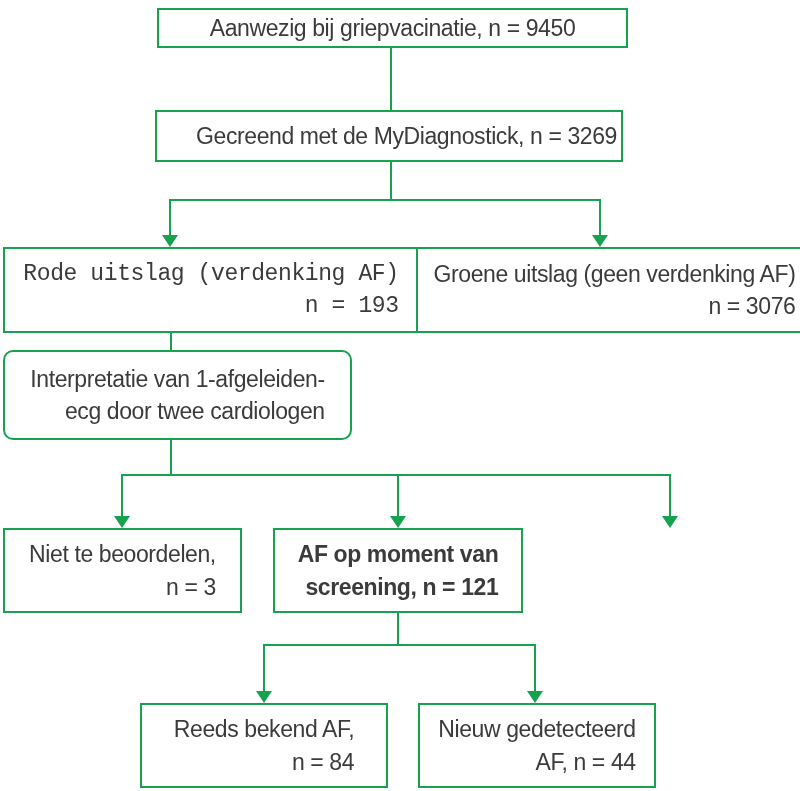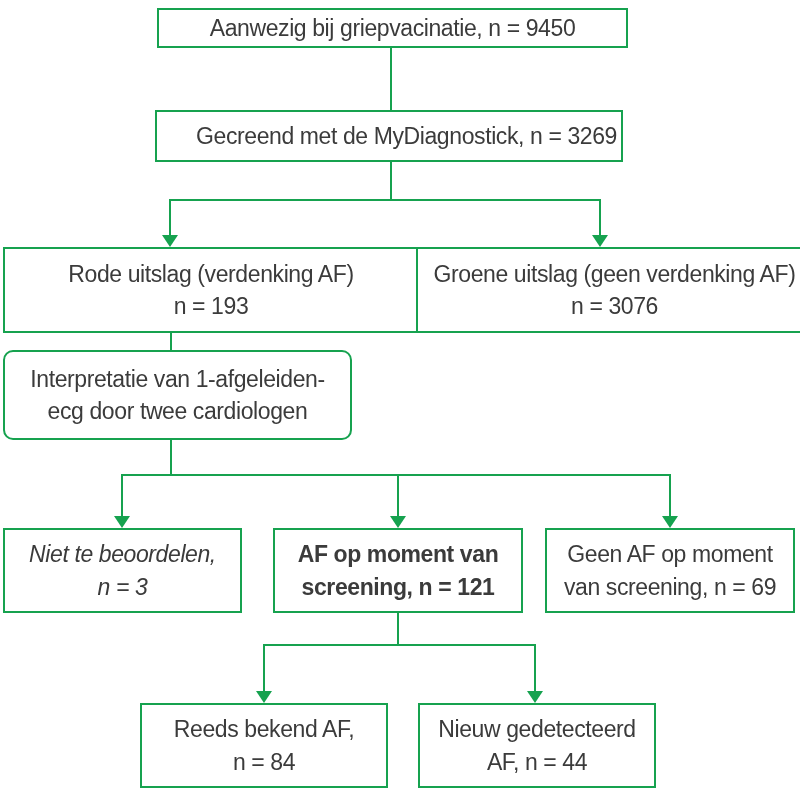--- a/index.html
+++ b/index.html
@@ -20,21 +20,21 @@
     overflow: hidden;
   }
   .node {
     position: absolute;
     border: 2px solid var(--line);
     background: var(--background);
     color: var(--text);
     display: flex;
     align-items: center;
     justify-content: center;
-    text-align: center;
+    text-align: right;
     font-size: 23px;
     letter-spacing: -0.4px;
     line-height: 1.4;
     white-space: pre-line;
   }
   .vline, .hline {
     position: absolute;
     background: var(--line);
   }
   .vline { width: 2px; }
@@ -58,45 +58,43 @@
 
   <div class="node" style="left:155px; top:110px; width:468px; height:52px;padding-left:35px;">Gecreend met de MyDiagnostick, n = 3269</div>
 
   <div class="vline" style="left:390px; top:161px; height:40px;"></div>
   <div class="hline" style="left:169px; top:199px; width:432px;"></div>
   <div class="vline" style="left:169px; top:199px; height:38px;"></div>
   <div class="arrowhead" style="left:162px; top:235px;"></div>
   <div class="vline" style="left:599px; top:199px; height:38px;"></div>
   <div class="arrowhead" style="left:592px; top:235px;"></div>
 
-  <div class="node" style="left:3px; top:247px; width:416px; height:86px;">Rode uitslag (verdenking AF)
+  <div class="node" style="left:3px; top:247px; width:416px; height:86px;font-family:Liberation Mono, monospace;">Rode uitslag (verdenking AF)
 n = 193</div>
   <div class="node" style="left:416px; top:247px; width:397px; height:86px;">Groene uitslag (geen verdenking AF)
 n = 3076</div>
 
   <div class="vline" style="left:170px; top:332px; height:19px;"></div>
 
   <div class="node" style="left:3px; top:350px; width:349px; height:90px;border-radius:10px;">Interpretatie van 1-afgeleiden-
 ecg door twee cardiologen</div>
 
   <div class="vline" style="left:170px; top:439px; height:37px;"></div>
   <div class="hline" style="left:121px; top:474px; width:550px;"></div>
   <div class="vline" style="left:121px; top:474px; height:44px;"></div>
   <div class="arrowhead" style="left:114px; top:516px;"></div>
   <div class="vline" style="left:397px; top:474px; height:44px;"></div>
   <div class="arrowhead" style="left:390px; top:516px;"></div>
   <div class="vline" style="left:669px; top:474px; height:44px;"></div>
   <div class="arrowhead" style="left:662px; top:516px;"></div>
 
-  <div class="node" style="left:3px; top:528px; width:239px; height:85px;font-style:italic;">Niet te beoordelen,
+  <div class="node" style="left:3px; top:528px; width:239px; height:85px;">Niet te beoordelen,
 n = 3</div>
   <div class="node" style="left:273px; top:528px; width:250px; height:85px;font-weight:bold;">AF op moment van
 screening, n = 121</div>
-  <div class="node" style="left:545px; top:528px; width:250px; height:85px;">Geen AF op moment
-van screening, n = 69</div>
 
   <div class="vline" style="left:397px; top:612px; height:34px;"></div>
   <div class="hline" style="left:263px; top:644px; width:273px;"></div>
   <div class="vline" style="left:263px; top:644px; height:49px;"></div>
   <div class="arrowhead" style="left:256px; top:691px;"></div>
   <div class="vline" style="left:534px; top:644px; height:49px;"></div>
   <div class="arrowhead" style="left:527px; top:691px;"></div>
 
   <div class="node" style="left:140px; top:703px; width:248px; height:85px;">Reeds bekend AF,
 n = 84</div>

